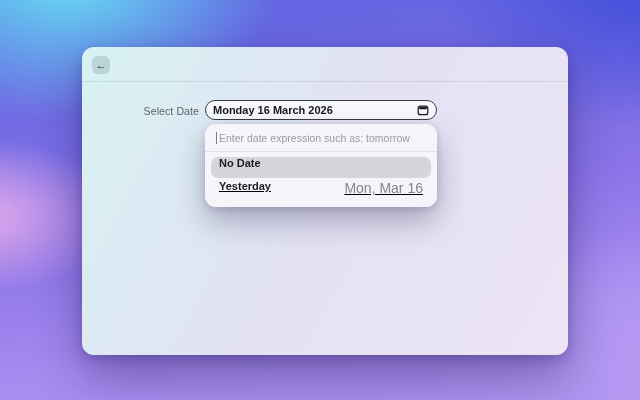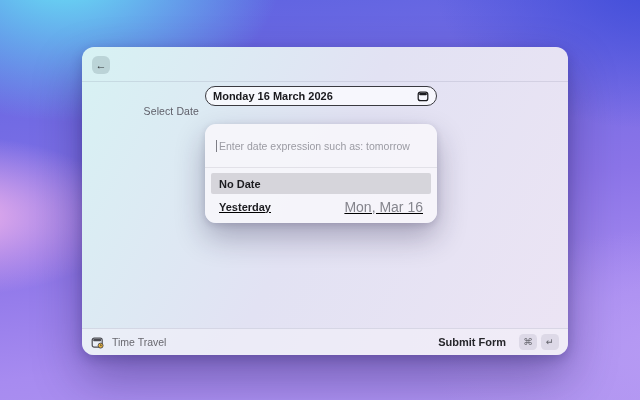--- a/index.html
+++ b/index.html
@@ -39,52 +39,52 @@
     font-size: 11px; font-weight: 700; color: #2e3236; cursor: pointer;
     line-height: 1;
   }
 
   
   .field-label {
     position: absolute; left: 12px; top: 58px; width: 105px;
     text-align: right; font-size: 10.5px; color: #60606a; letter-spacing: .1px;
   }
   .date-field {
-    position: absolute; left: 123px; top: 39px; width: 232px; height: 20px;
+    position: absolute; left: 123px; top: 53px; width: 232px; height: 20px;
     border: 1.5px solid #3a3a40; border-radius: 10px;
     background: rgba(253,253,255,0.78);
     display: flex; align-items: center; padding: 0 7px; 
   }
   .date-field .value {
     flex: 1; font-size: 11px; font-weight: 700; color: #19191d;
     white-space: nowrap; overflow: hidden;
   }
   .date-field svg { display: block; flex: 0 0 auto; }
 
   
   .popup {
     position: absolute; left: 123px; top: 77px; width: 232px;
     border-radius: 11px;
     background: rgba(246,245,250,0.97);
     box-shadow: 0 14px 30px rgba(25,20,60,0.30), 0 2px 7px rgba(25,20,60,0.14);
   }
   .popup-search {
-    height: 44px; display: flex; align-items: center; padding: 0 11px;
+    height: 28px; display: flex; align-items: center; padding: 0 11px;
     border-bottom: 1px solid #e2e1e8;
   }
   .caret { width: 1px; height: 12px; background: #7d7d85; margin-right: 2px; flex: 0 0 auto; }
   .popup-search input {
     flex: 1; border: none; outline: none; background: transparent;
     font-family: "Liberation Sans", "DejaVu Sans", sans-serif;
     font-size: 10.5px; color: #303036; padding: 0;
   }
   .popup-search input::placeholder { color: #9b9ba3; opacity: 1; }
   .popup-options { padding: 5px 6px 6px 6px; }
   .option {
-    height: 21px; border-radius: 2px; display: flex; align-items: center;
+    height: 21px; border-radius: 7px; display: flex; align-items: flex-start;
     justify-content: space-between; padding: 0 8px; cursor: pointer;
     margin-bottom: 2px;
   }
   .option:last-child { margin-bottom: 0; text-decoration: underline; }
   .option.selected { background: #d6d5db; }
   .option .opt-label { font-size: 11px; font-weight: 600; color: #1c1c20; }
   .option .opt-detail { font-size: 14px; color: #84848c; }
 
   
   .footer {
@@ -140,29 +140,14 @@
         <span class="opt-label">No Date</span>
         <span class="opt-detail"></span>
       </div>
       <div class="option">
         <span class="opt-label">Yesterday</span>
         <span class="opt-detail">Mon, Mar 16</span>
       </div>
     </div>
   </div>
 
-  <div class="footer">
-    <span class="app-icon">
-      <svg width="13" height="13" viewBox="0 0 13 13">
-        <rect x="1.2" y="2.2" width="10" height="9" rx="2" fill="none" stroke="#4c4c52" stroke-width="1.2"></rect>
-        <rect x="2.2" y="3" width="8" height="2.3" rx="0.8" fill="#4c4c52"></rect>
-        <circle cx="9.6" cy="9.6" r="2.5" fill="#e8b23a" stroke="#4c4c52" stroke-width="0.9"></circle>
-        <path d="M9.6 8.4 v1.2 h1" stroke="#3a3a40" stroke-width="0.8" fill="none"></path>
-      </svg>
-    </span>
-    <span class="app-name">Time Travel</span>
-    <span class="spacer"></span>
-    <span class="submit-label">Submit Form</span>
-    <span class="keycap">⌘</span>
-    <span class="keycap">↵</span>
-  </div>
 
 </div>
 
 </body></html>

